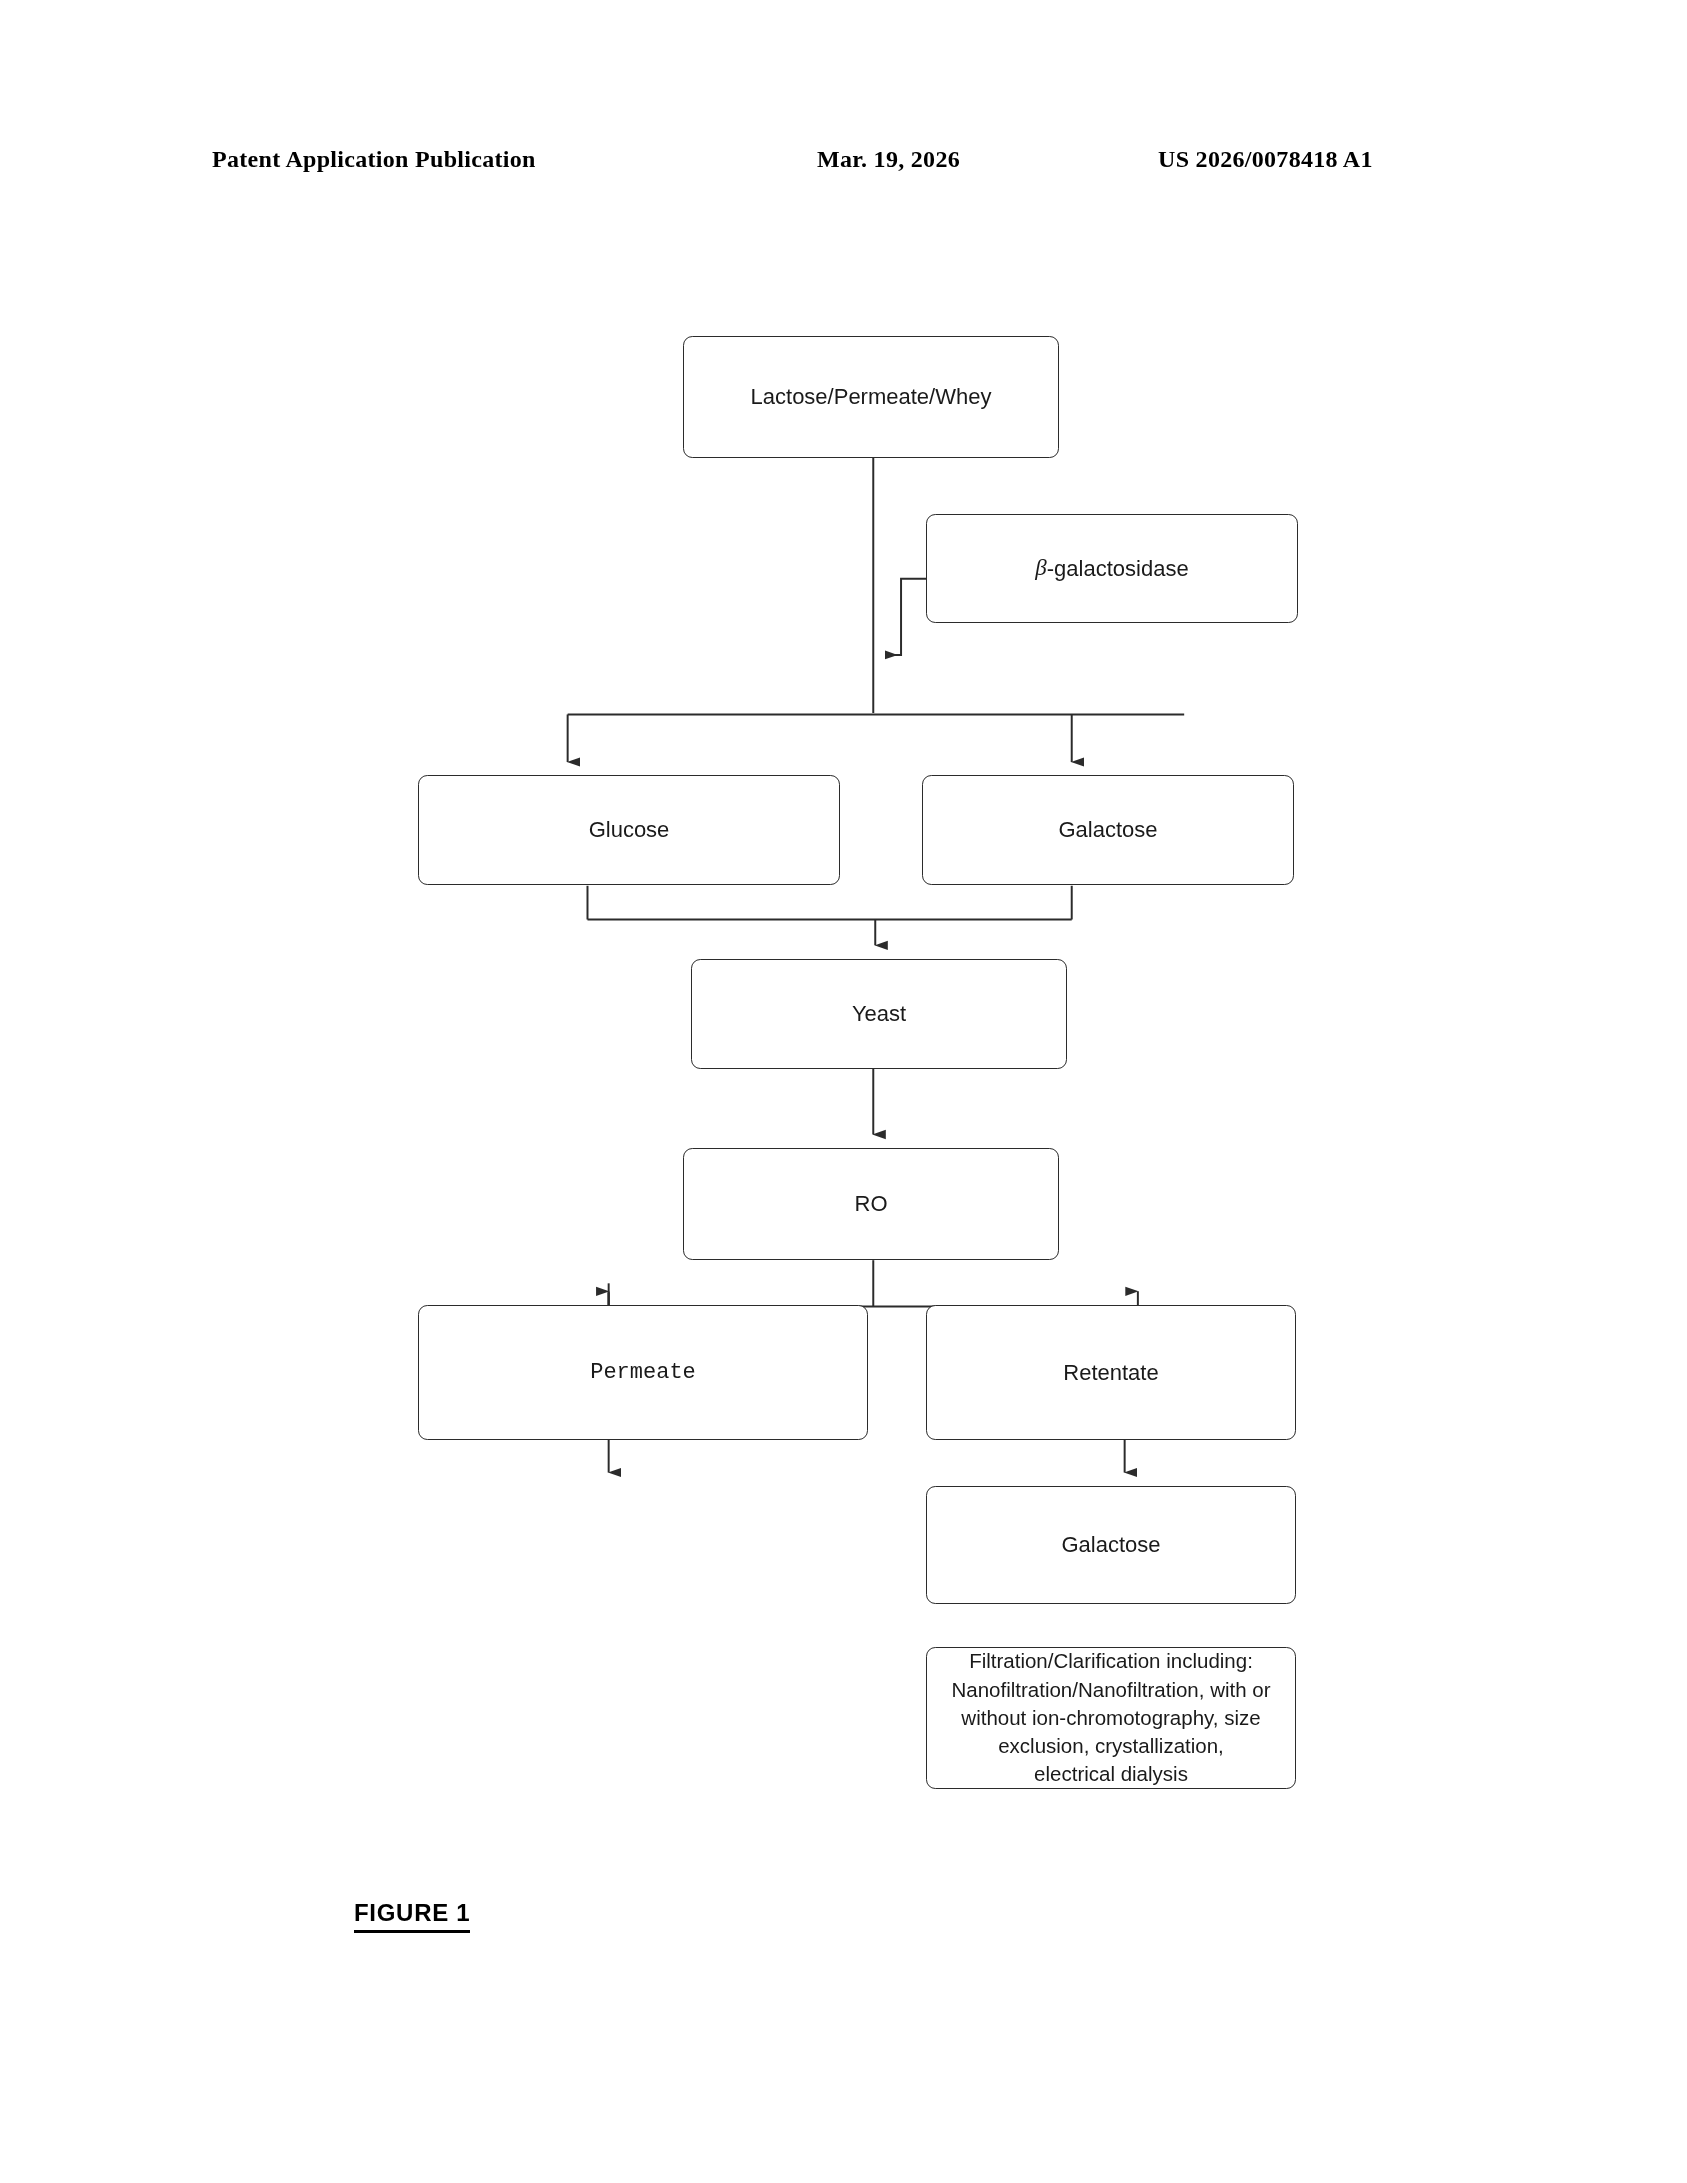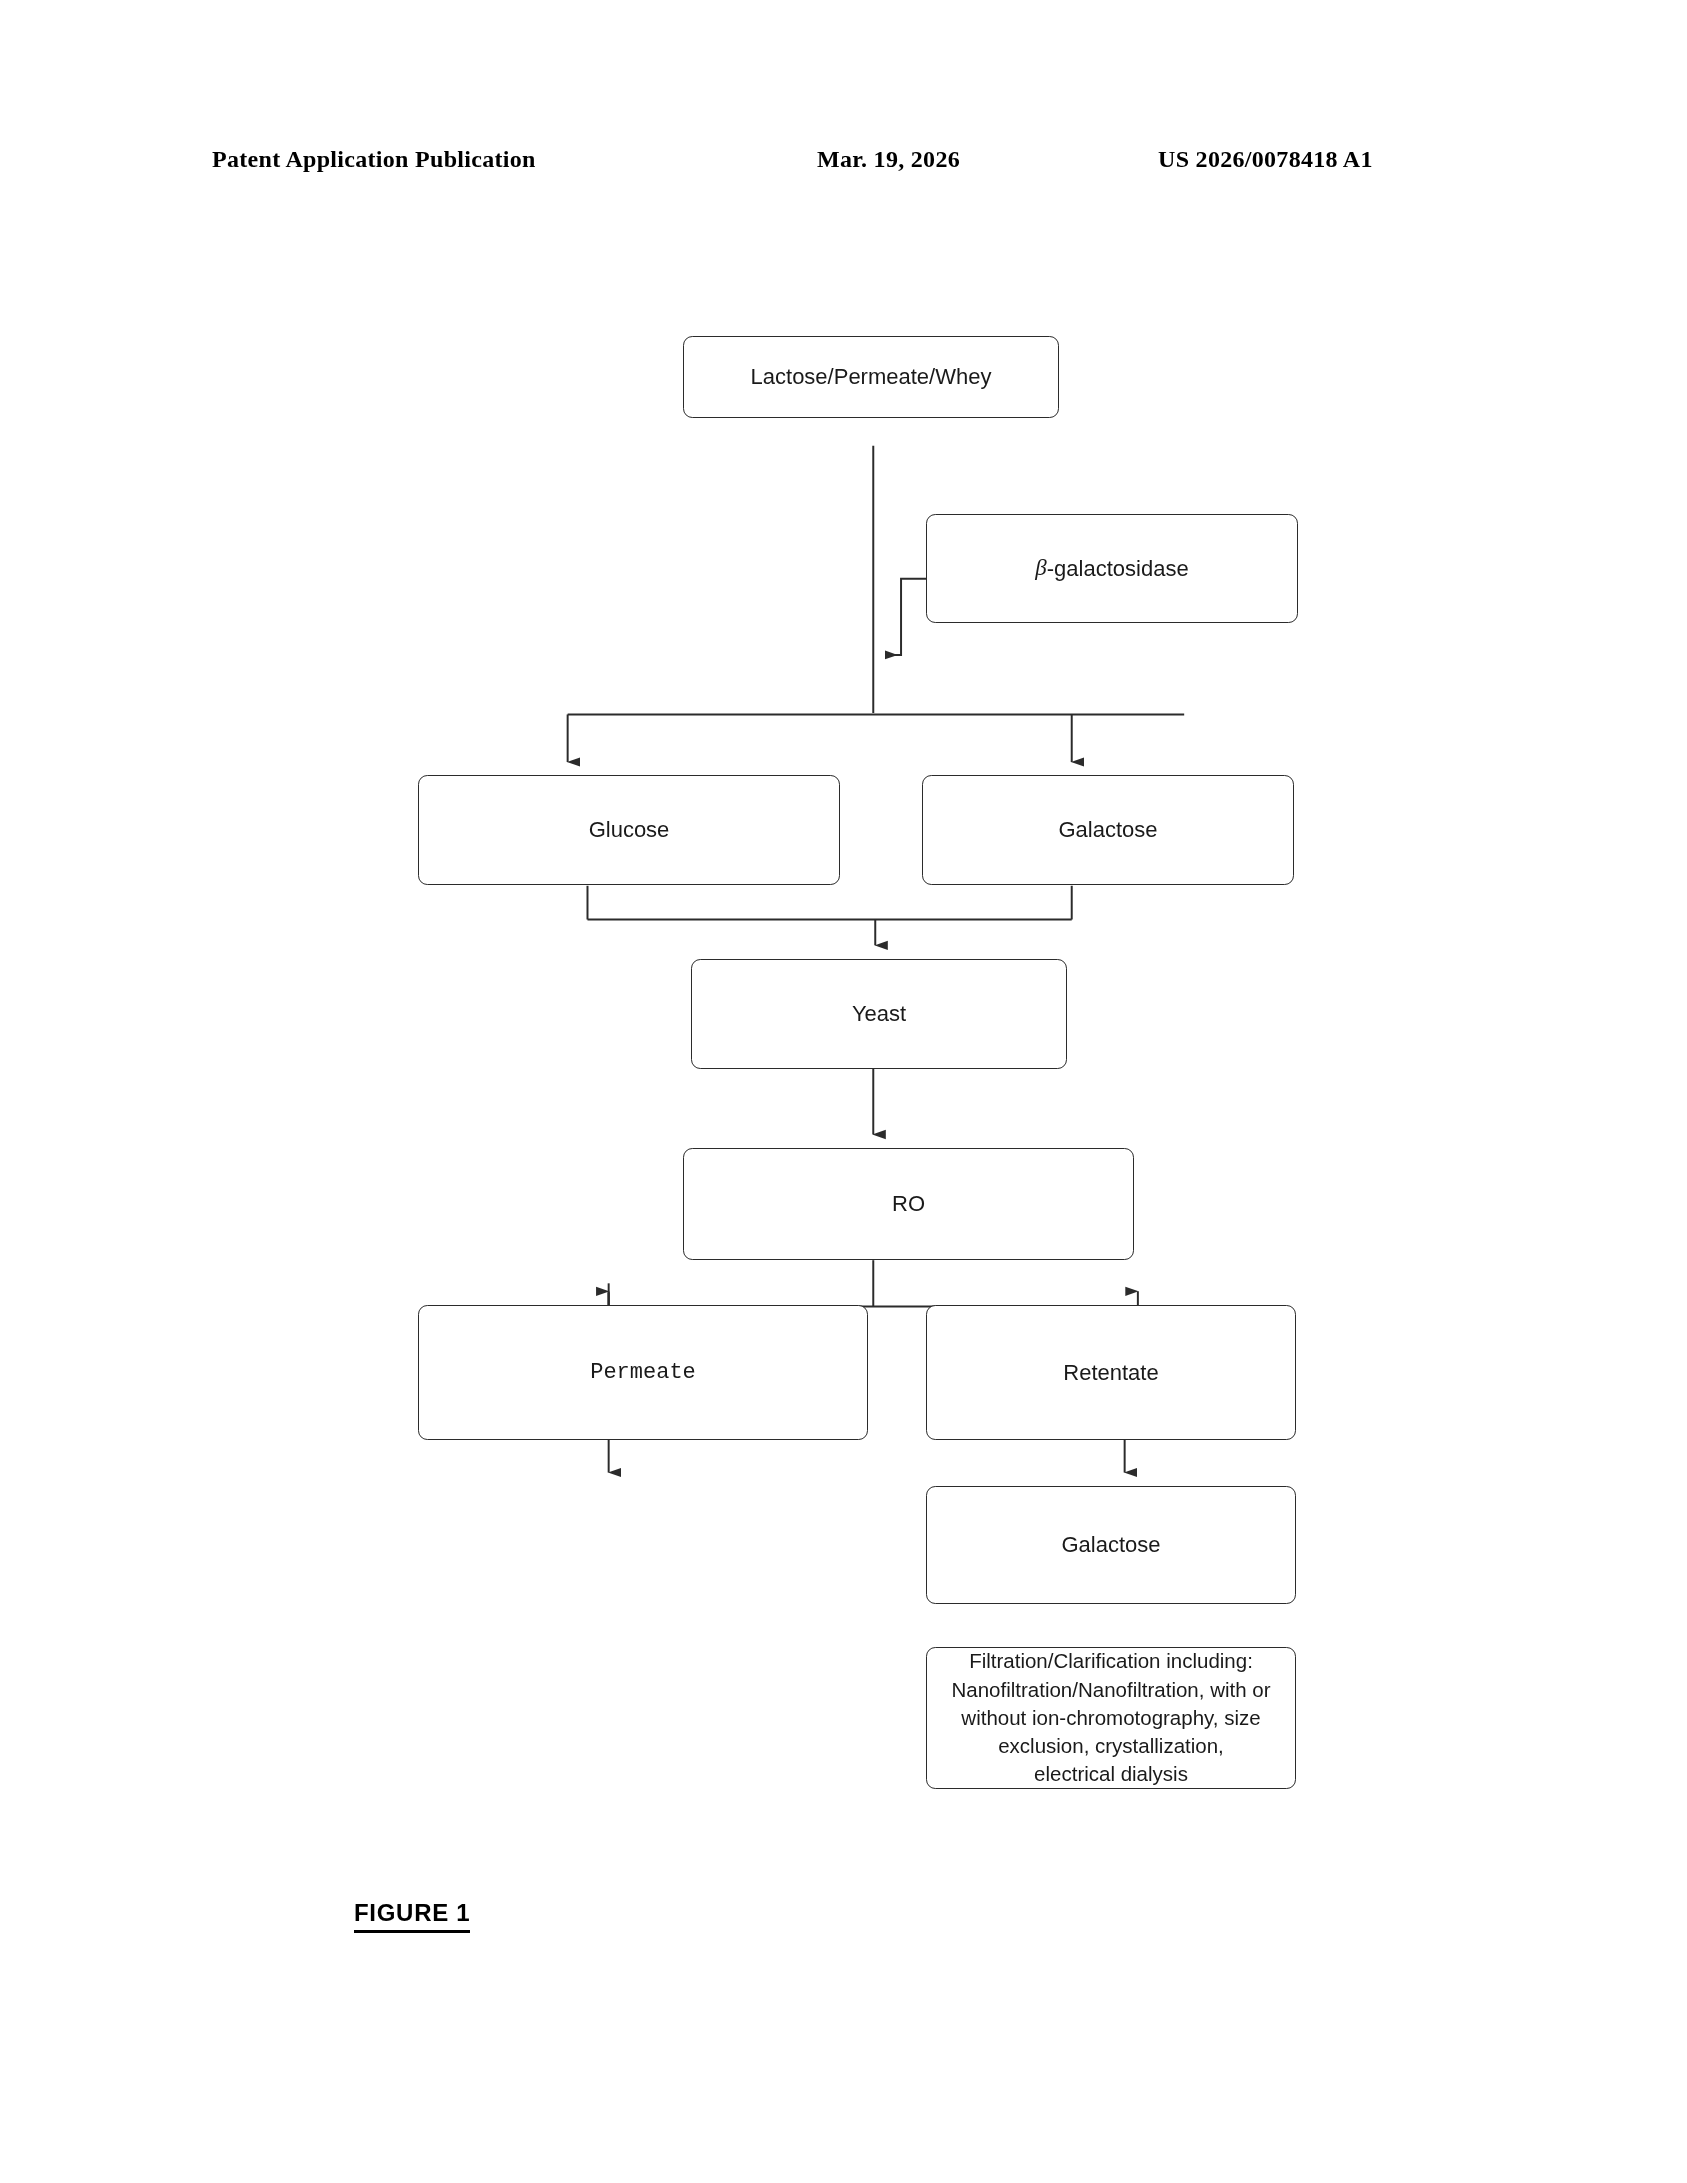--- a/index.html
+++ b/index.html
@@ -75,26 +75,26 @@
     line-height: 1.38;
     padding: 6.6px 10.6px;
   }
   .node .beta {
     font-style: italic;
     font-family: "Liberation Serif", serif;
     font-size: 23px;
   }
 
   
-  #node-lactose      { left: 683px; top: 336px;  width: 376px;  height: 82px; }
+  #node-lactose      { left: 683px; top: 336px;  width: 376px;  height: 122px; }
   #node-enzyme       { left: 926px; top: 514px;  width: 372px;  height: 109px; }
   #node-glucose      { left: 418px;  top: 775px; width: 422px;  height: 110px; }
   #node-galactose-a  { left: 922px; top: 775px; width: 372px;  height: 110px; }
   #node-yeast        { left: 691px; top: 959px; width: 376px;  height: 110px; }
-  #node-ro           { left: 683px; top: 1148px; width: 451px;  height: 112px; }
+  #node-ro           { left: 683px; top: 1148px; width: 376px;  height: 112px; }
   #node-permeate     { left: 418px;  top: 1305px; width: 450px;  height: 135px; font-family: Liberation Mono, monospace; }
   #node-retentate    { left: 926px; top: 1305px; width: 370px;  height: 135px; }
   #node-ethanol      { left: 418px;  top: 1486px; width: 382px;  height: 118px; }
   #node-galactose-b  { left: 926px; top: 1486px; width: 370px;  height: 118px; }
   #node-filtration   { left: 926px; top: 1647px; width: 370px;  height: 142px; }
 
   
   .fig-caption {
     position: absolute;
     left: 354px;

